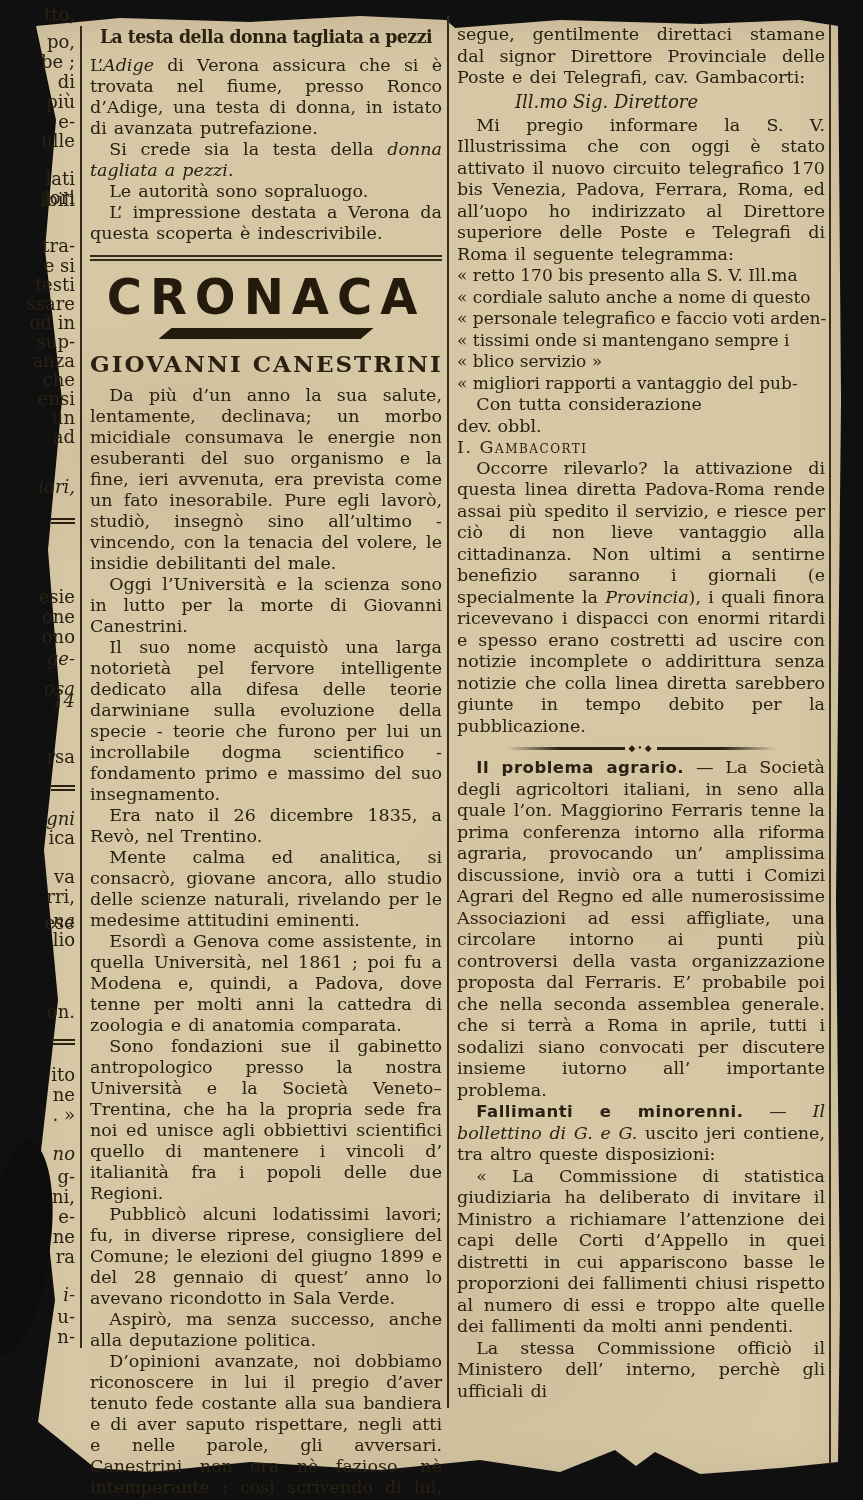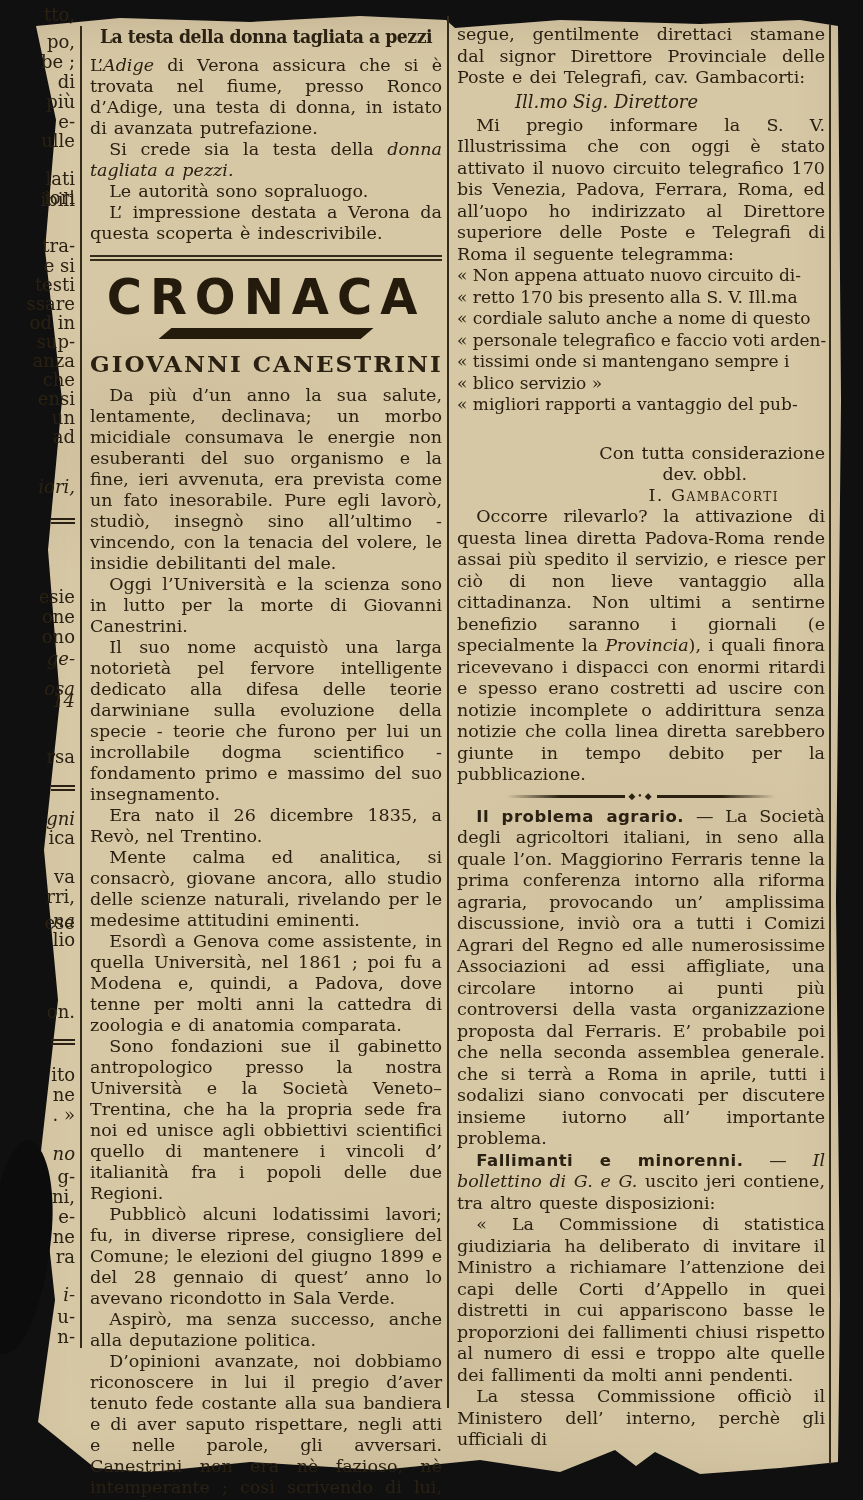--- a/index.html
+++ b/index.html
@@ -65,22 +65,22 @@
     font-family:"DejaVu Sans",sans-serif;font-weight:bold;font-size:48px;line-height:56px;
     letter-spacing:8px;text-align:center;transform:scaleY(1.05);color:#241b0c;
   }
   .bar{width:215px;height:11px;background:#241b0c;margin:4px auto 10px;
     clip-path:polygon(6% 0,100% 0,94% 100%,0 100%);}
   h2.article-title{font-size:23px;font-weight:bold;text-align:center;letter-spacing:2px;
     line-height:30px;margin-bottom:6px;white-space:nowrap;}
 
   .salutation{font-style:italic;font-size:18px;line-height:22px;padding-left:58px;margin:2px 0;}
   .telegram .tline{font-size:17px;line-height:21.5px;white-space:nowrap;}
-  p.closing{text-align:right;margin-top:27px;}
-  .sig{font-size:17.5px;line-height:21px;text-align:right;}
+  p.closing{text-align:left;}
+  .sig{font-size:17.5px;line-height:21px;}
   .sig-role{padding-right:78px;}
   .sig-name{padding-right:46px;font-variant:small-caps;letter-spacing:1.5px;}
 
   .ornament{display:flex;align-items:center;justify-content:center;margin:6px 0 4px;height:10px;}
   .oline{height:3px;width:118px;}
   .oline.l{background:linear-gradient(90deg,transparent,var(--ink) 45%);}
   .oline.r{background:linear-gradient(90deg,var(--ink) 55%,transparent);}
   .odots{font-size:9px;line-height:9px;color:var(--ink);letter-spacing:2px;padding:0 3px;}
 
   b.lead{font-family:"DejaVu Sans",sans-serif;font-size:16.5px;letter-spacing:.5px;}
@@ -183,21 +183,20 @@
   </div>
 
   <div class="col col-right">
     <p class="noindent">segue, gentilmente direttaci stamane dal signor Direttore Provinciale delle Poste e dei Telegrafi, cav. Gambacorti:</p>
 
     <div class="salutation">Ill.mo Sig. Direttore</div>
 
     <p>Mi pregio informare la S. V. Illustrissima che con oggi è stato attivato il nuovo circuito telegrafico 170 bis Venezia, Padova, Ferrara, Roma, ed all’uopo ho indirizzato al Direttore superiore delle Poste e Telegrafi di Roma il seguente telegramma:</p>
 
     <div class="telegram">
-      <div class="tline">« Non appena attuato nuovo circuito di-</div>
       <div class="tline">« retto 170 bis presento alla S. V. Ill.ma</div>
       <div class="tline">« cordiale saluto anche a nome di questo</div>
       <div class="tline">« personale telegrafico e faccio voti arden-</div>
       <div class="tline">« tissimi onde si mantengano sempre i</div>
       <div class="tline">« blico servizio »</div>
       <div class="tline">« migliori rapporti a vantaggio del pub-</div>
     </div>
 
     <p class="closing">Con tutta considerazione</p>
     <div class="sig sig-role">dev. obbl.</div>

